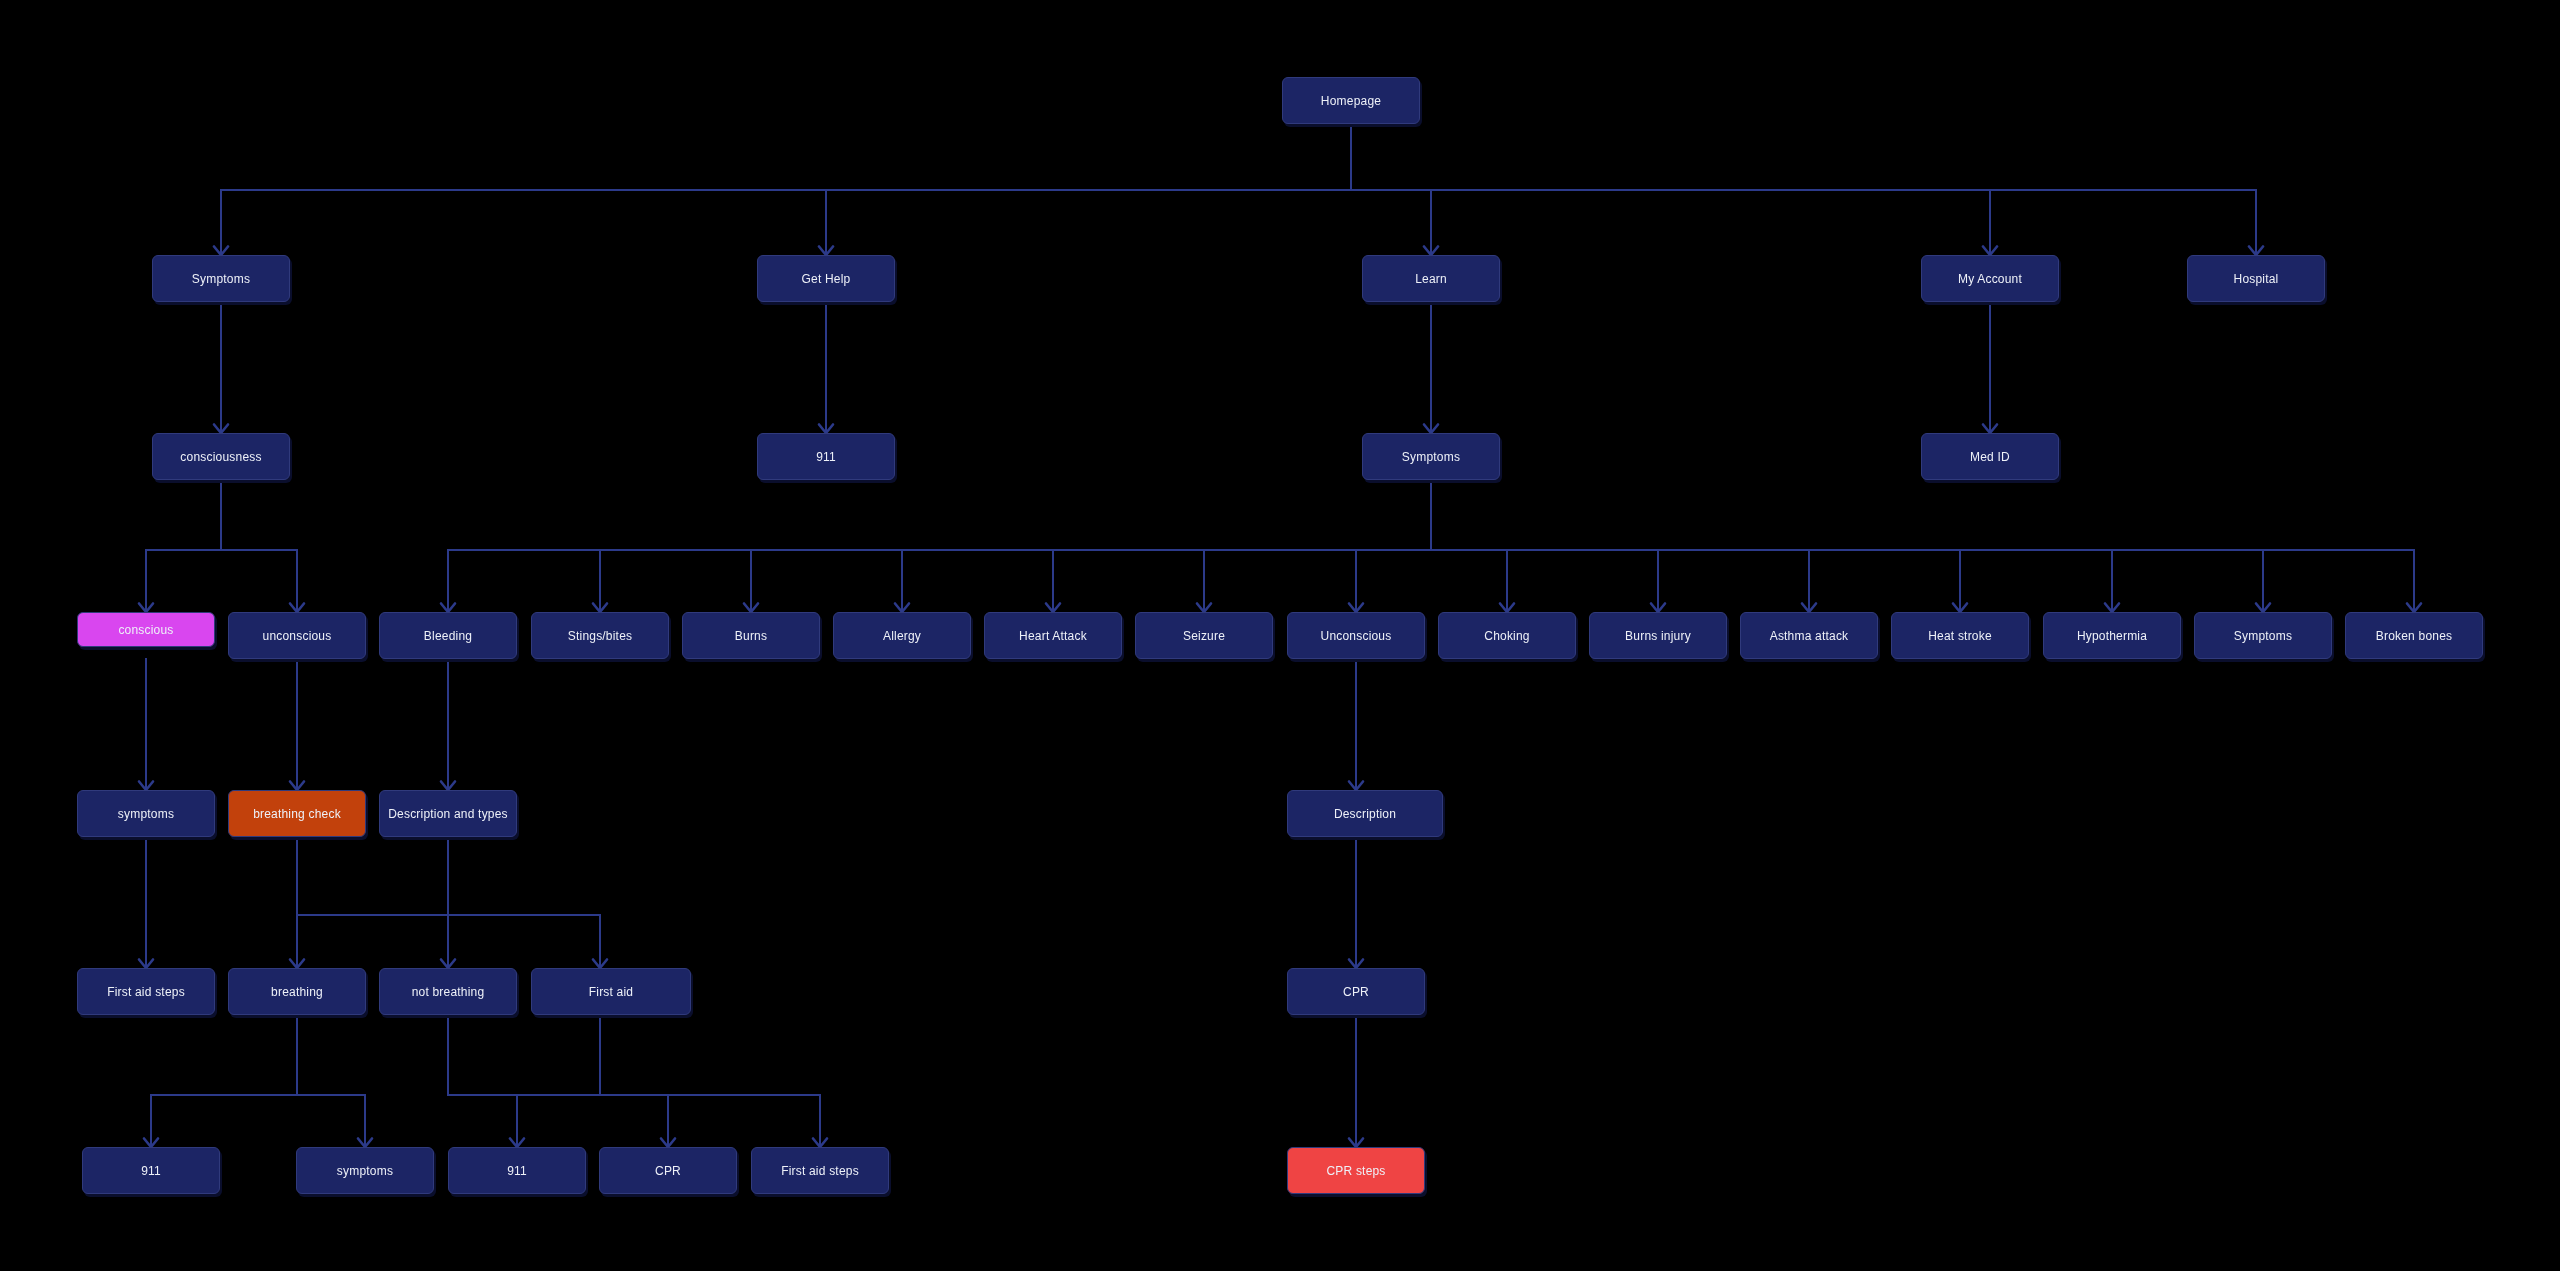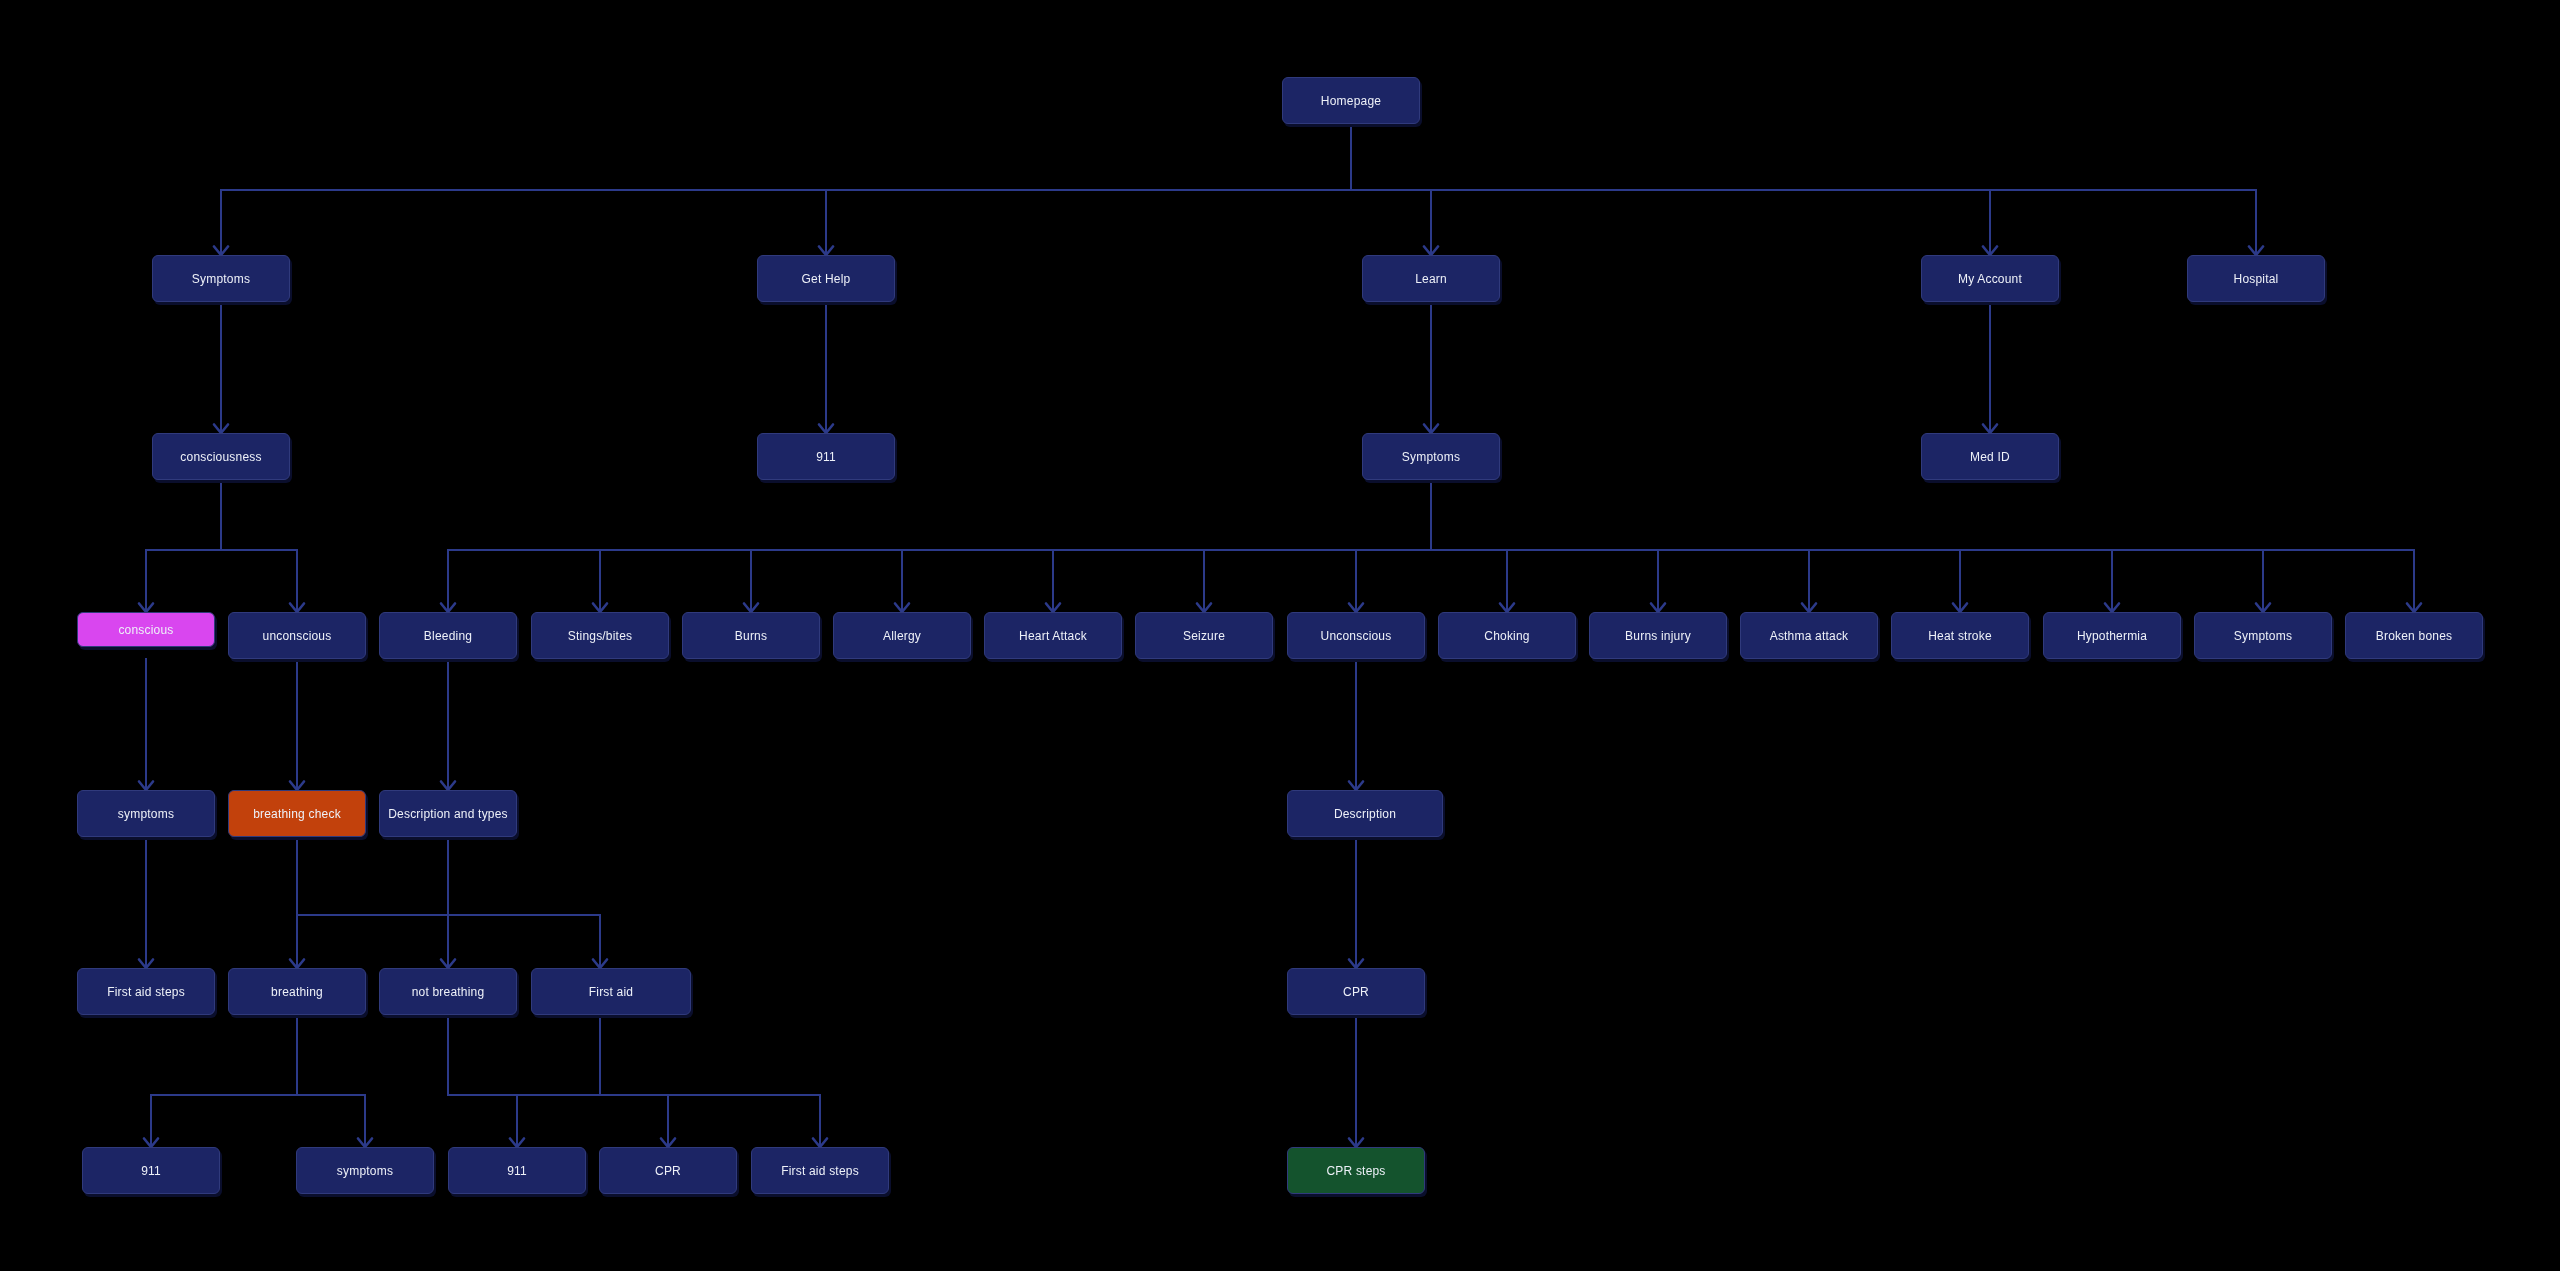--- a/index.html
+++ b/index.html
@@ -203,17 +203,17 @@
       </div>
       <div class="node" style="left: 448px; top: 1147px; width: 138px; height: 47px; background: rgb(28, 37, 101); border: 1px solid rgb(48, 58, 124); box-shadow: rgb(10, 14, 44) 2px 3px 0px;">
         <span style="color: rgb(238, 241, 248);">911</span>
       </div>
       <div class="node" style="left: 599px; top: 1147px; width: 138px; height: 47px; background: rgb(28, 37, 101); border: 1px solid rgb(48, 58, 124); box-shadow: rgb(10, 14, 44) 2px 3px 0px;">
         <span style="color: rgb(238, 241, 248);">CPR</span>
       </div>
       <div class="node" style="left: 751px; top: 1147px; width: 138px; height: 47px; background: rgb(28, 37, 101); border: 1px solid rgb(48, 58, 124); box-shadow: rgb(10, 14, 44) 2px 3px 0px;">
         <span style="color: rgb(238, 241, 248);">First aid steps</span>
       </div>
-      <div class="node" style="left: 1287px; top: 1147px; width: 138px; height: 47px; background: #14532d; border: 1px solid rgb(48, 58, 124); box-shadow: rgb(10, 14, 44) 2px 3px 0px;">
+      <div class="node" style="left: 1287px; top: 1147px; width: 138px; height: 47px; background: #ef4444; border: 1px solid rgb(48, 58, 124); box-shadow: rgb(10, 14, 44) 2px 3px 0px;">
         <span style="color: rgb(238, 241, 248);">CPR steps</span>
       </div>
     </div>
 </div>
 
 </body></html>

